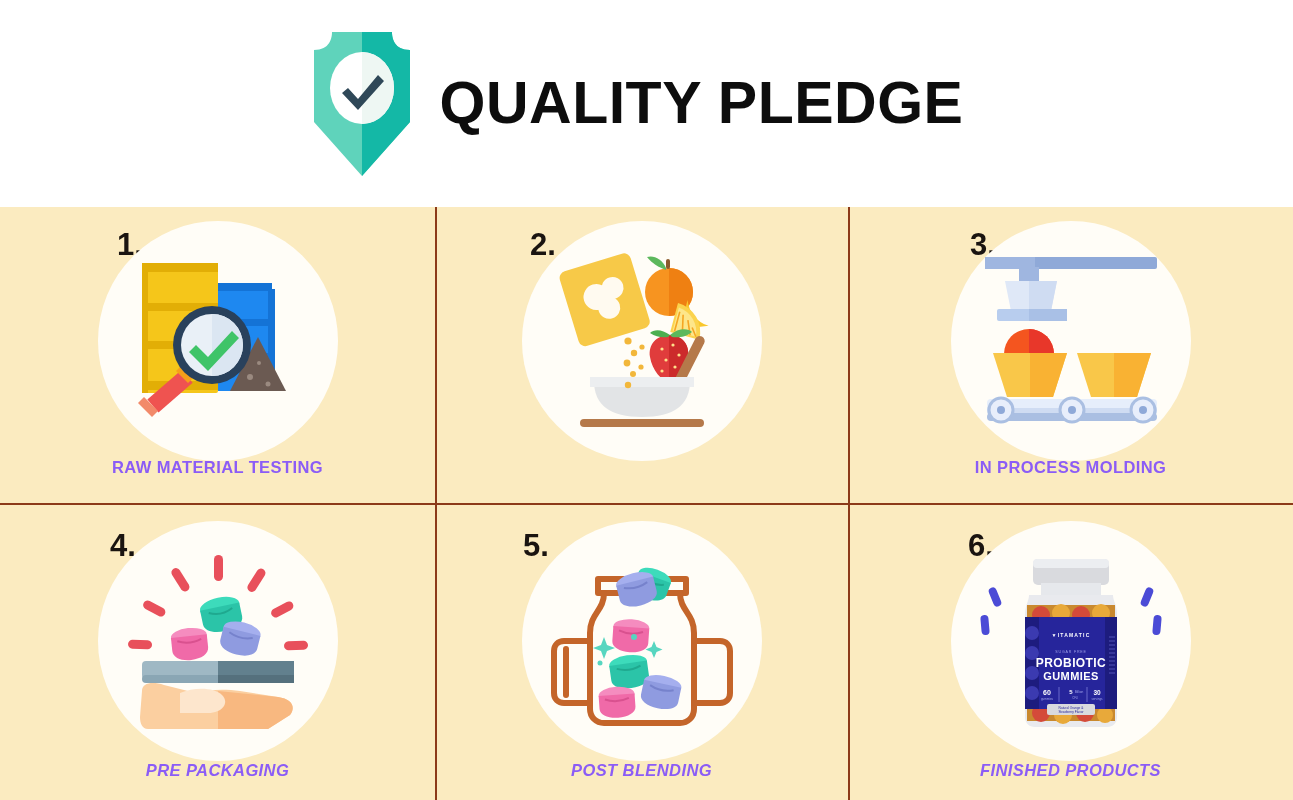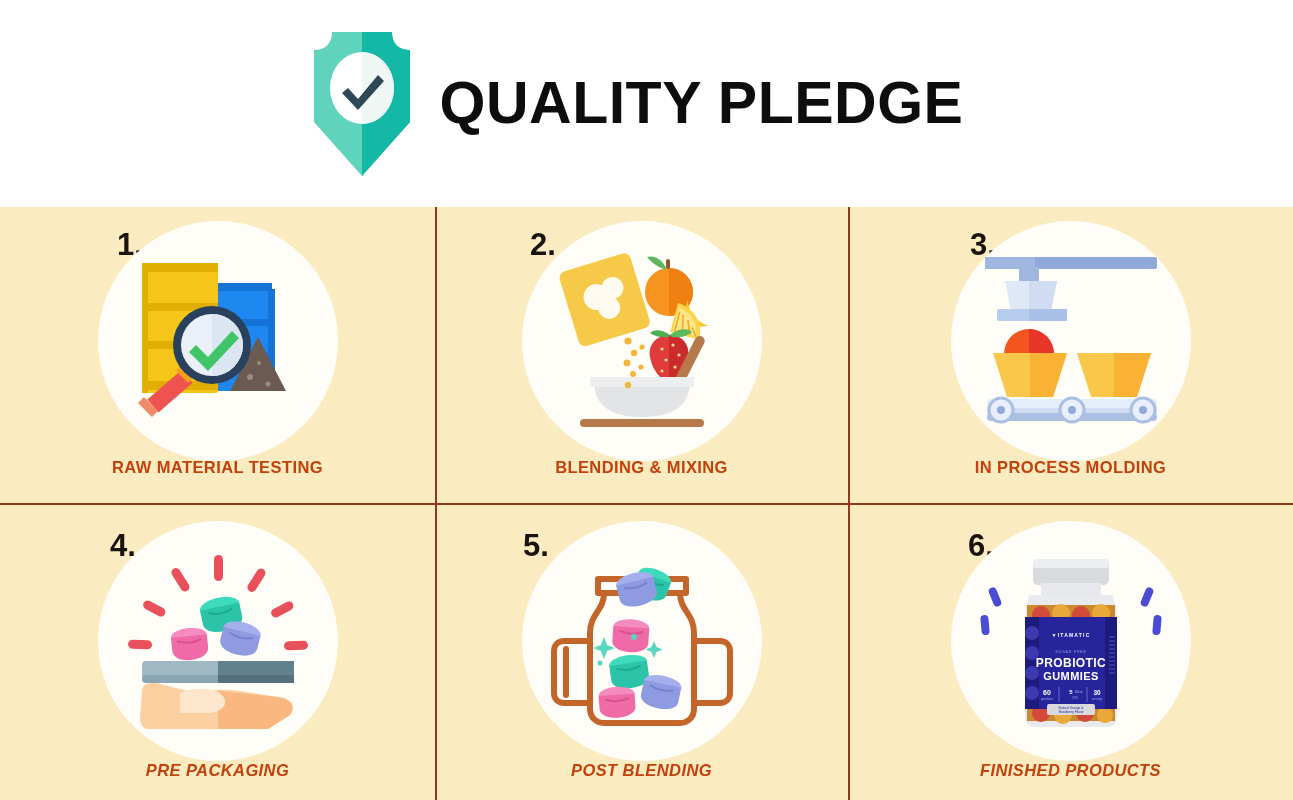--- a/index.html
+++ b/index.html
@@ -61,21 +61,21 @@
   .c0 .step-num { left: 117px; }
   .c1 .step-num { left: 95px; }
   .c2 .step-num { left: 122px; }
   .c3 .step-num { left: 110px; top: 25px; }
   .c4 .step-num { left: 88px; top: 25px; }
   .c5 .step-num { left: 120px; top: 25px; }
 
   .caption {
     position: absolute; left: 0; right: 0; bottom: 26px;
     text-align: center; font-size: 16.5px; font-weight: 700;
-    letter-spacing: 0.4px; color: #c2410c;
+    letter-spacing: 0.4px; color: #8b5cf6;
   }
   .cell.row2 .caption { bottom: 20px; font-style: italic; }
 
   .art { width: 200px; height: 200px; display: block; }
 </style>
 </head>
 <body>
 
 <div id="page">
 
@@ -167,21 +167,20 @@
           <rect x="38" y="178" width="124" height="8" rx="4" fill="#b5794a"></rect>
           <circle cx="86" cy="100" r="3.6" fill="#f2b73b"></circle>
           <circle cx="92" cy="112" r="3.2" fill="#f2b73b"></circle>
           <circle cx="85" cy="122" r="3.4" fill="#f2b73b"></circle>
           <circle cx="91" cy="133" r="3" fill="#f2b73b"></circle>
           <circle cx="86" cy="144" r="3.2" fill="#f2b73b"></circle>
           <circle cx="100" cy="106" r="2.6" fill="#f2b73b"></circle>
           <circle cx="99" cy="126" r="2.6" fill="#f2b73b"></circle>
         </svg>
       </div>
-      <div class="caption">BLENDING &amp; MIXING</div>
     </div>
 
     <div class="cell c2 row1">
       <div class="step-num">3.</div>
       <div class="disc">
         <svg class="art" viewBox="0 0 200 200">
           <rect x="14" y="16" width="172" height="12" rx="2" fill="#8fa9d8"></rect>
           <rect x="14" y="16" width="50" height="12" fill="#9fb6e0"></rect>
           <rect x="48" y="26" width="20" height="14" fill="#9fb6e0"></rect>
           <path d="M34 40 H86 L80 70 H40 Z" fill="#dfe8f7"></path>

